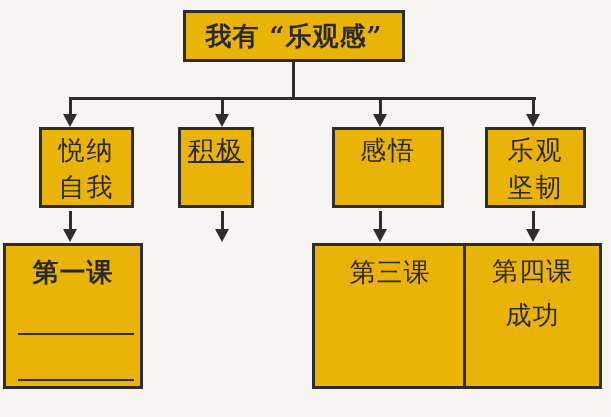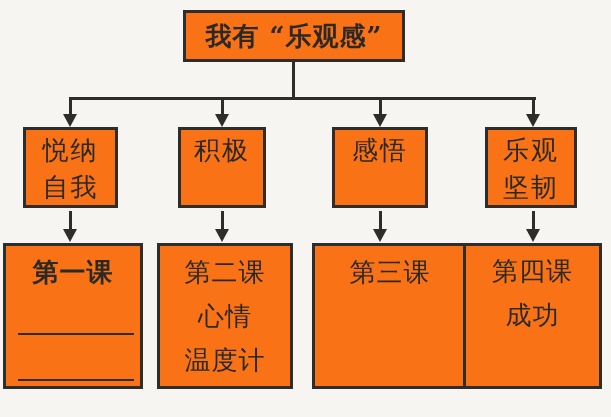--- a/index.html
+++ b/index.html
@@ -15,21 +15,21 @@
   .canvas {
     position: relative;
     width: 611px;
     height: 417px;
     background: #f7f5f1;
     color: #2b2926;
   }
   .box {
     position: absolute;
     border: 3px solid #2f2d2a;
-    background: #f97316;
+    background: #eab308;
     box-sizing: border-box;
     text-align: center;
   }
   .title-box {
     left: 183px; top: 10px;
     width: 222px; height: 52px;
     font-size: 26px;
     font-weight: bold;
     line-height: 46px;
     letter-spacing: 1px;
@@ -91,54 +91,49 @@
 
   <div class="vline" style="left:69px;  top:97px; height:19px;"></div>
   <div class="vline" style="left:221px; top:97px; height:19px;"></div>
   <div class="vline" style="left:379px; top:97px; height:19px;"></div>
   <div class="vline" style="left:532px; top:97px; height:19px;"></div>
   <div class="arrowhead" style="left:63px;  top:114px;"></div>
   <div class="arrowhead" style="left:215px; top:114px;"></div>
   <div class="arrowhead" style="left:373px; top:114px;"></div>
   <div class="arrowhead" style="left:526px; top:114px;"></div>
 
-  <div class="box theme-box" style="left:23px; width:95px;">
+  <div class="box theme-box" style="left:39px; width:95px;">
     <div>悦纳</div>
     <div>自我</div>
   </div>
-  <div class="box theme-box" style="left:178px; width:88px;">
+  <div class="box theme-box" style="left:178px; width:76px;text-decoration:underline;">
     <div>积极</div>
   </div>
-  <div class="box theme-box" style="left:332px; width:96px;">
+  <div class="box theme-box" style="left:332px; width:112px;">
     <div>感悟</div>
   </div>
-  <div class="box theme-box" style="left:485px; width:92px;text-align:center;">
+  <div class="box theme-box" style="left:485px; width:101px;text-align:center;">
     <div>乐观</div>
     <div>坚韧</div>
   </div>
 
   <div class="vline" style="left:69px;  top:211px; height:20px;"></div>
   <div class="vline" style="left:221px; top:211px; height:20px;"></div>
   <div class="vline" style="left:379px; top:211px; height:20px;"></div>
   <div class="vline" style="left:532px; top:211px; height:20px;"></div>
   <div class="arrowhead" style="left:63px;  top:229px;"></div>
   <div class="arrowhead" style="left:215px; top:229px;"></div>
   <div class="arrowhead" style="left:373px; top:229px;"></div>
   <div class="arrowhead" style="left:526px; top:229px;"></div>
 
   <div class="box lesson-box" style="left:3px; width:140px;font-weight:bold;">
     <div>第一课</div>
     <div class="blank-line" style="top:87px;"></div>
     <div class="blank-line" style="top:133px;"></div>
   </div>
-  <div class="box lesson-box" style="left:157px; width:136px;">
-    <div>第二课</div>
-    <div>心情</div>
-    <div>温度计</div>
-  </div>
   <div class="box lesson-box" style="left:312px; width:156px;">
     <div>第三课</div>
   </div>
   <div class="box lesson-box" style="left:463px; width:139px;font-family:Liberation Serif, serif;">
     <div>第四课</div>
     <div>成功</div>
   </div>
 
 </div>
 

